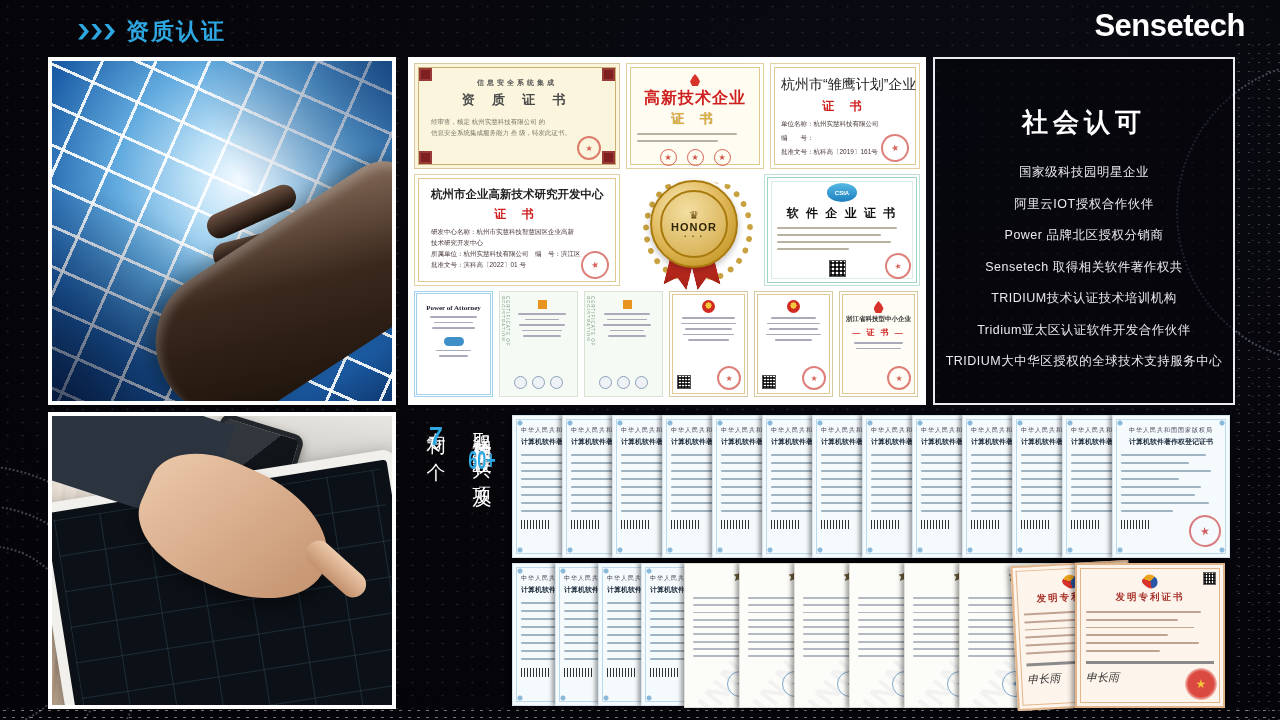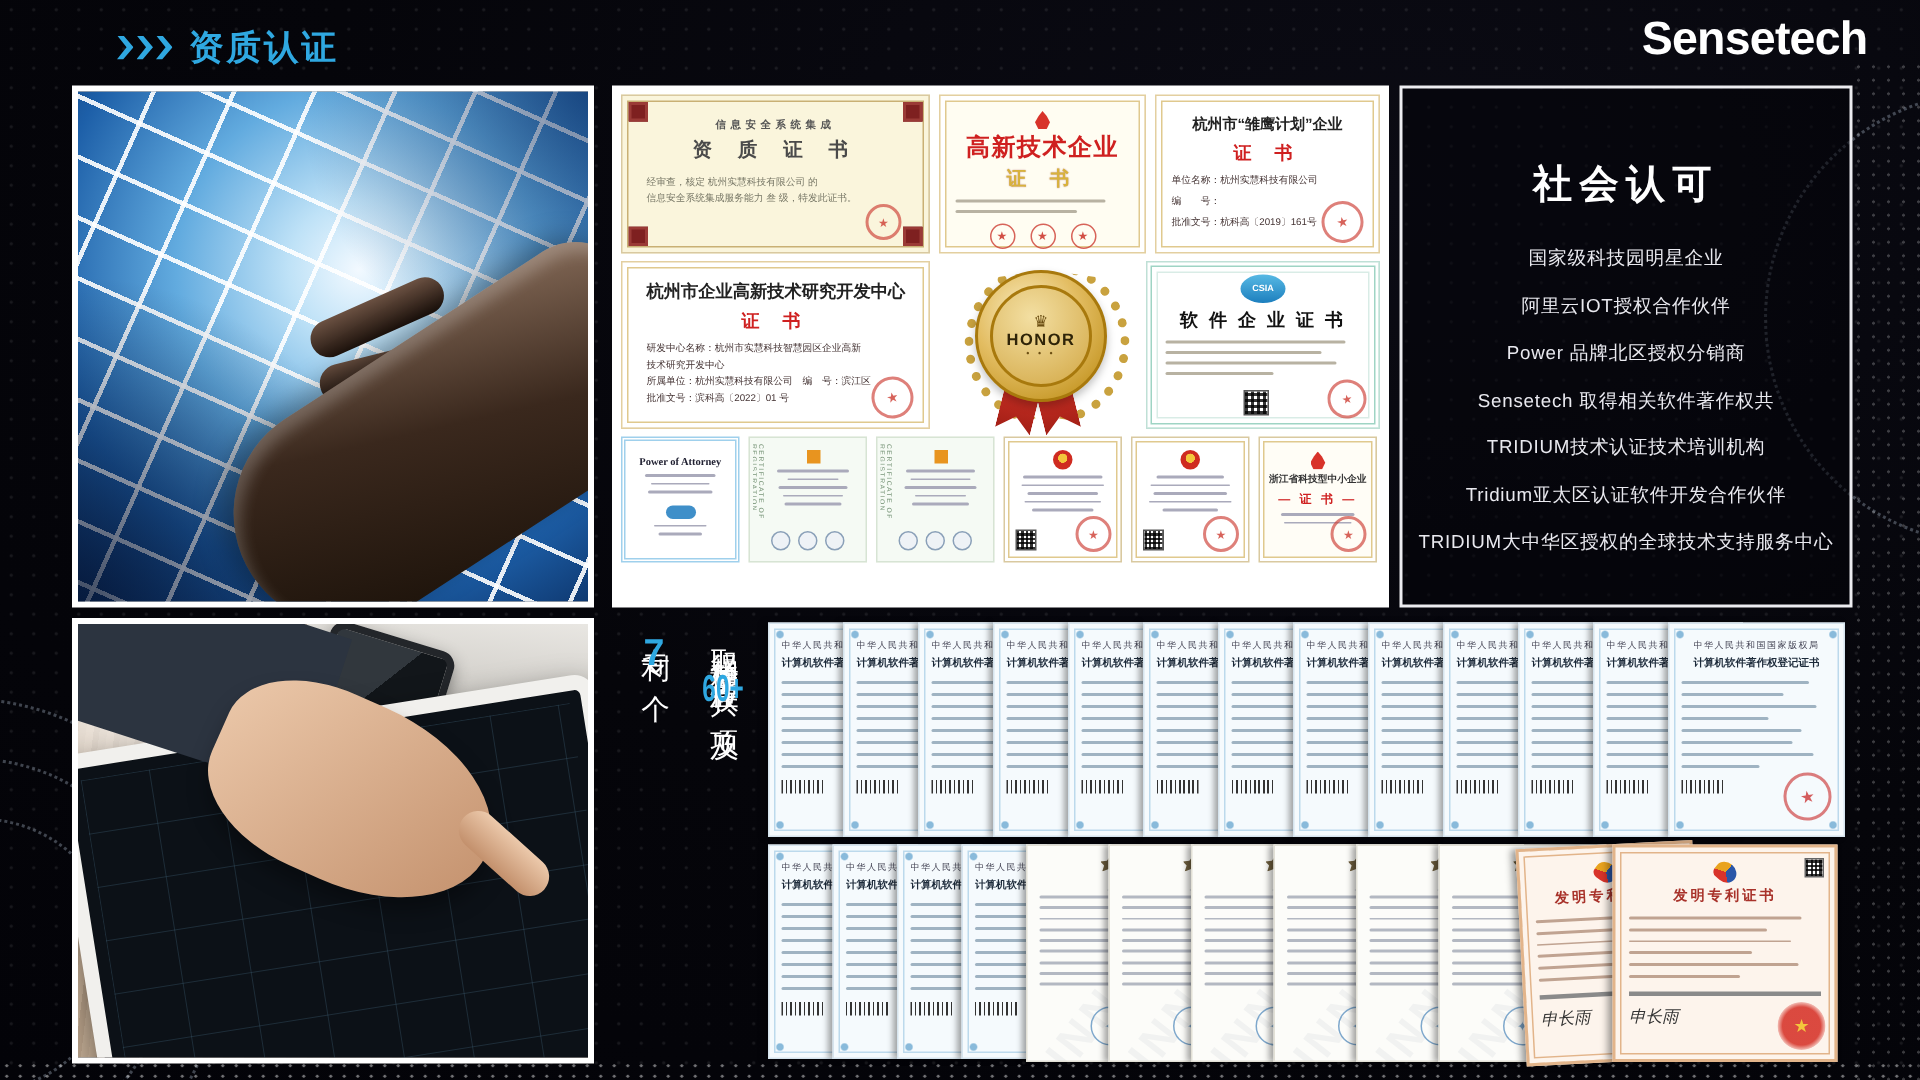--- a/index.html
+++ b/index.html
@@ -100,21 +100,21 @@
   .flame{width:10px;height:12px;margin:0 auto 2px;background:#d8332a;
      clip-path:polygon(50% 0,78% 28%,100% 62%,78% 100%,22% 100%,0 62%,24% 28%);}
   .certb-title{font-size:16px;font-weight:bold;color:#cf2020;text-align:center;letter-spacing:1px;white-space:nowrap;}
   .certb-sub{font-size:13px;font-weight:bold;color:#d8b23c;text-align:center;letter-spacing:6px;margin-top:1px;
      text-shadow:0 0 1px #b88;}
   .bline{height:2px;background:#b8b2a2;border-radius:1px;margin:5px 0 0;}
   .starrow{display:flex;justify-content:center;gap:10px;margin-top:7px;}
   .starseal{width:15px;height:15px;border-radius:50%;border:1.5px solid rgba(205,60,50,.8);
      color:rgba(205,60,50,.9);font-size:8px;display:flex;align-items:center;justify-content:center;}
   .cert-c{width:150px;height:106px;padding:12px 10px 0;}
-  .certc-title{font-size:10px;font-weight:bold;color:#222;text-align:center;white-space:nowrap;}
+  .certc-title{font-size:14px;font-weight:normal;color:#222;text-align:center;white-space:nowrap;}
   .red-sub{font-size:12px;font-weight:bold;color:#cf2020;text-align:center;letter-spacing:6px;margin-top:4px;}
   .lbl{font-size:6.5px;color:#433;margin-top:5px;white-space:nowrap;overflow:hidden;}
   .cert-c .seal,.cert-d .seal{width:24px;height:24px;right:10px;bottom:6px;font-size:9px;transform:rotate(-12deg);}
   .cert-d{width:206px;height:112px;padding:12px 16px 0;}
   .certd-title{font-size:11.5px;font-weight:bold;color:#222;text-align:center;white-space:nowrap;}
   .medal-cell{width:132px;height:112px;position:relative;flex:none;}
   .laurel{position:absolute;width:98px;height:98px;border-radius:50%;left:17px;top:0;
      border:6px dotted #c9a23f;}
   .laurel-l{clip-path:inset(6% 58% 6% 0);transform:rotate(-8deg);}
   .laurel-r{clip-path:inset(6% 0 6% 58%);transform:rotate(8deg);}
@@ -137,21 +137,21 @@
      box-shadow:inset 0 0 0 2px #fff, inset 0 0 0 3px #9fd4c4, inset 0 0 0 6px #fff, inset 0 0 0 7px #d9ece6;}
   .csia-badge{width:30px;height:19px;border-radius:50%;background:linear-gradient(#57b9e4,#1d7fbe);
      margin:0 auto;color:#fff;font-size:6px;font-weight:bold;display:flex;align-items:center;justify-content:center;}
   .certf-title{font-size:12px;font-weight:bold;color:#111;text-align:center;letter-spacing:2px;margin-top:3px;white-space:nowrap;}
   .qr{width:15px;height:15px;border:1px solid #555;position:absolute;left:64px;bottom:8px;background:
      repeating-linear-gradient(0deg,#333 0 2px,#fff 2px 4px),
      repeating-linear-gradient(90deg,#333 0 2px,rgba(255,255,255,.6) 2px 4px);
      background-blend-mode:multiply;}
   .cert-f .seal{width:22px;height:22px;right:8px;bottom:6px;font-size:8px;transform:rotate(-10deg);}
   
-  .scert{width:79px;height:84px;flex:none;position:relative;box-sizing:border-box;overflow:hidden;background:#fff;}
+  .scert{width:79px;height:106px;flex:none;position:relative;box-sizing:border-box;overflow:hidden;background:#fff;}
   .s-poa{border:3px double #9fd0ec;padding:10px 7px 0;}
   .poa-title{font-size:7px;font-weight:bold;color:#223;text-align:center;
      font-family:"Liberation Serif","DejaVu Serif",serif;}
   .sline{height:1.5px;background:#aab;border-radius:1px;margin:4px auto 0;}
   .bluepill{width:20px;height:9px;border-radius:5px;background:#3f8fc9;margin:8px auto 0;}
   .s-reg{background:#f5faf4;border:1px solid #d7e4d4;padding:8px 6px 0 13px;}
   .regside{position:absolute;left:2px;top:4px;bottom:4px;width:8px;
      writing-mode:vertical-rl;font-size:4.5px;color:#7a967a;letter-spacing:1px;overflow:hidden;}
   .orangesq{width:9px;height:9px;background:#e8941f;margin:0 auto;}
   .logotrio{position:absolute;bottom:7px;left:14px;display:flex;gap:5px;}

